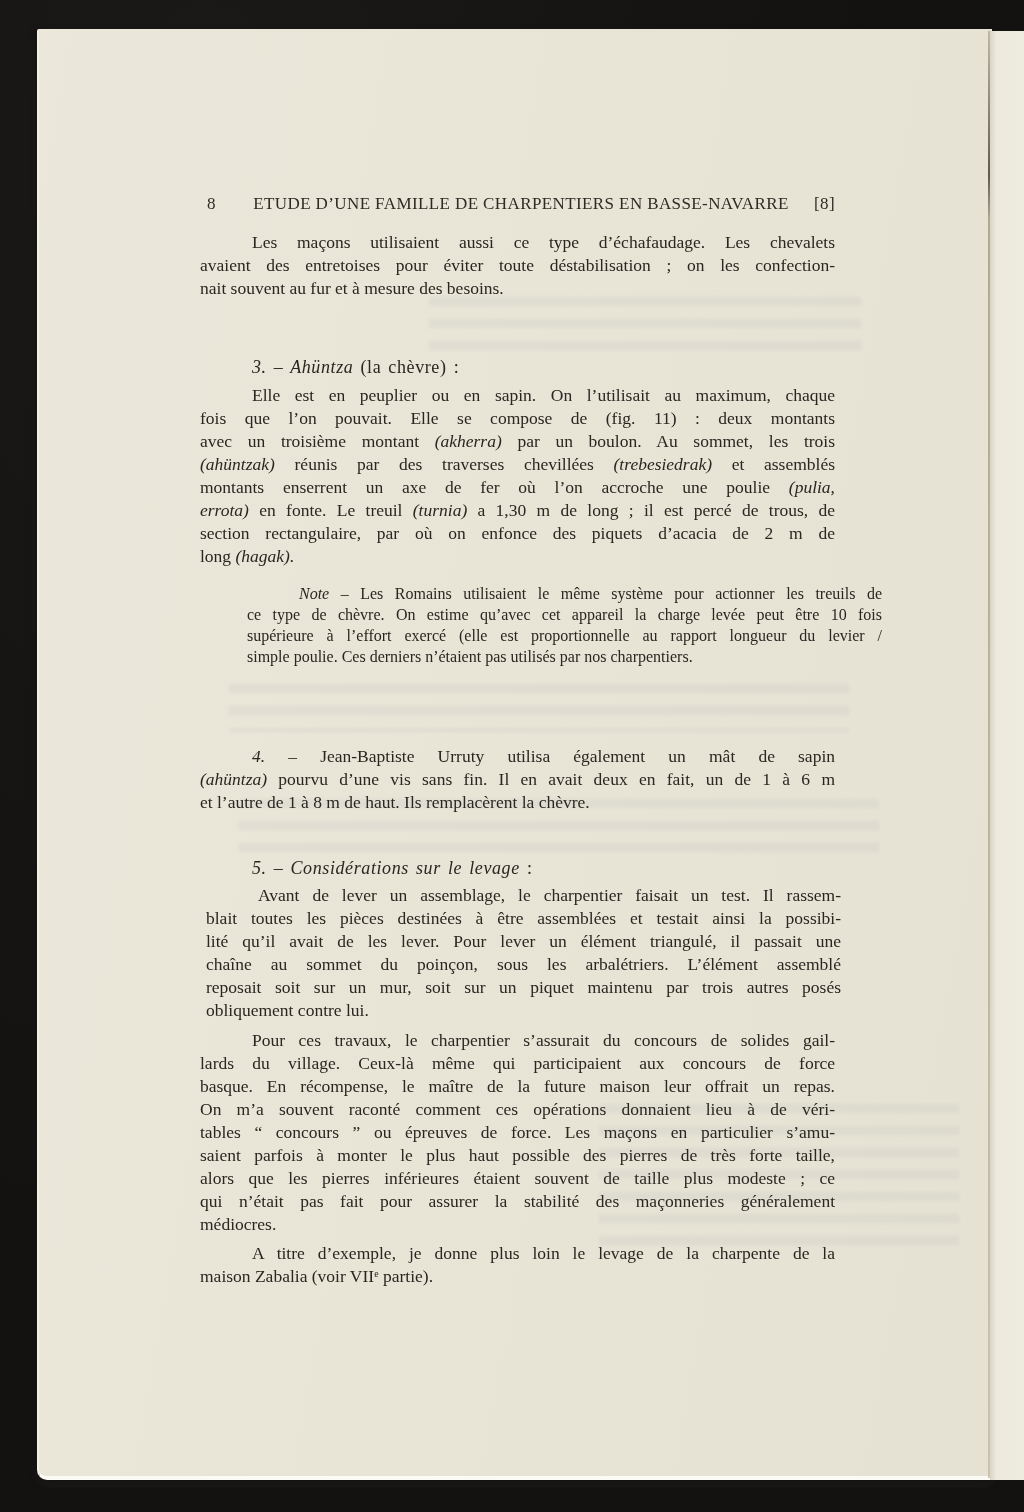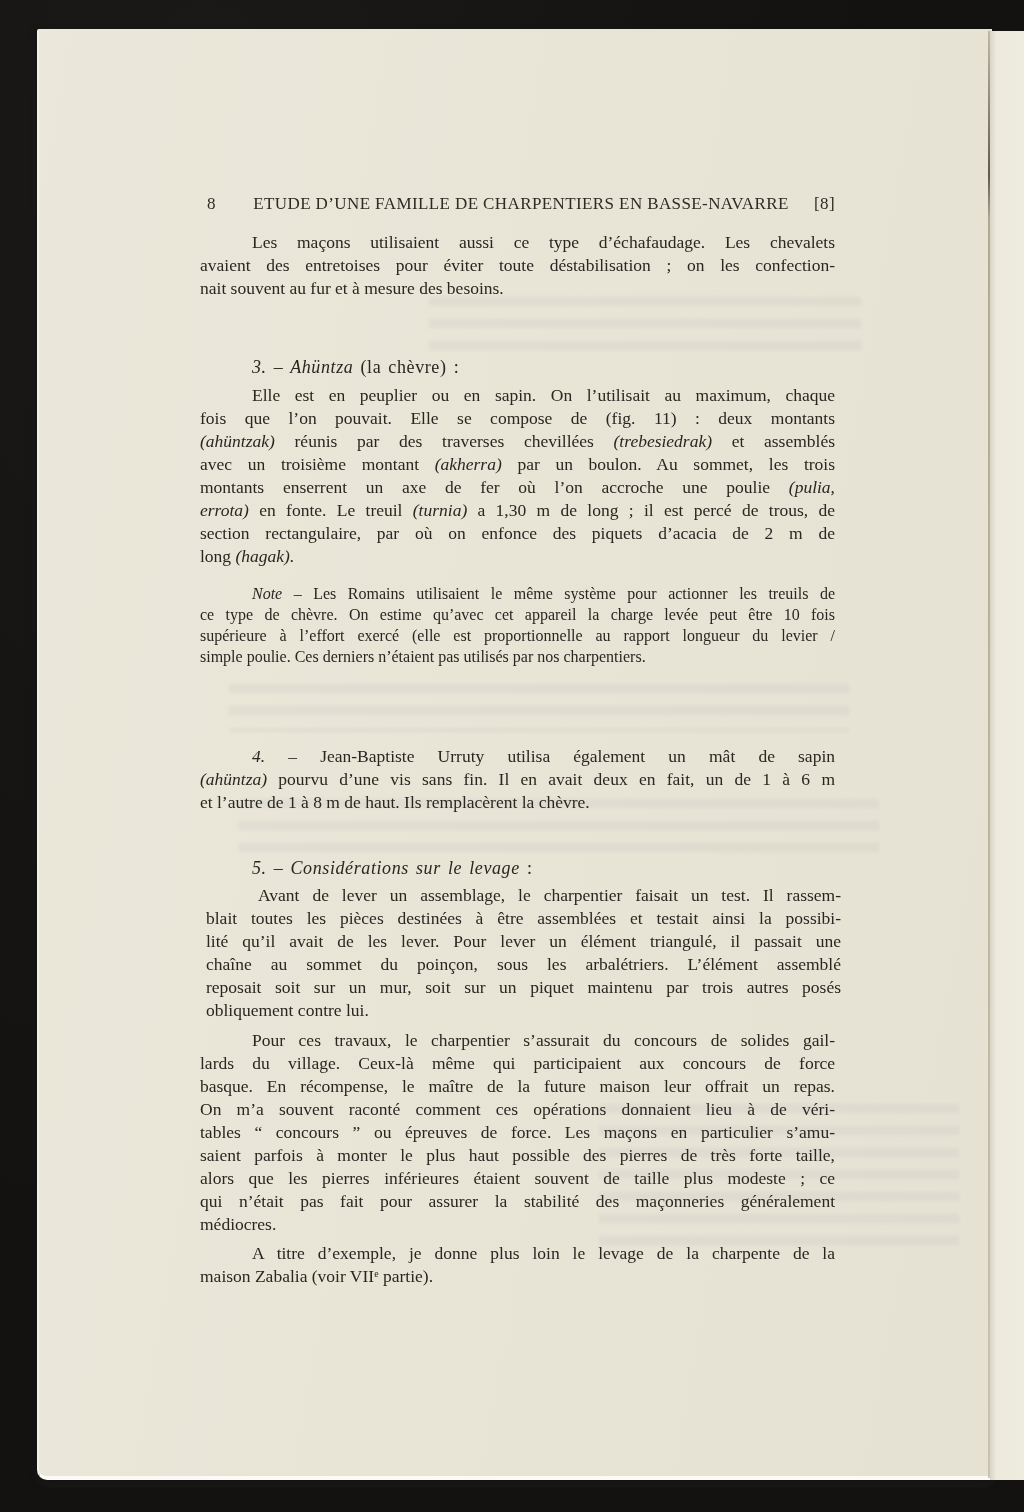--- a/index.html
+++ b/index.html
@@ -113,28 +113,28 @@
           <div class="line ind"><span>Les maçons utilisaient aussi ce type d’échafaudage. Les chevalets</span></div>
           <div class="line"><span>avaient des entretoises pour éviter toute déstabilisation ; on les confection-</span></div>
           <div class="line end"><span>nait souvent au fur et à mesure des besoins.</span></div>
         </div>
         <div class="block heading" style="top: 326px;">
           <div class="line ind end"><span class="it">3. – Ahüntza</span><span> (la chèvre) :</span></div>
         </div>
         <div class="block body" style="top: 355px;">
           <div class="line ind"><span>Elle est en peuplier ou en sapin. On l’utilisait au maximum, chaque</span></div>
           <div class="line"><span>fois que l’on pouvait. Elle se compose de (fig. 11) : deux montants</span></div>
+          <div class="line"><span>avec un troisième montant </span><span class="it">(akherra)</span><span> par un boulon. Au sommet, les trois</span></div>
           <div class="line"><span class="it">(ahüntzak)</span><span> réunis par des traverses chevillées </span><span class="it">(trebesiedrak)</span><span> et assemblés</span></div>
-          <div class="line"><span>avec un troisième montant </span><span class="it">(akherra)</span><span> par un boulon. Au sommet, les trois</span></div>
           <div class="line"><span>montants enserrent un axe de fer où l’on accroche une poulie </span><span class="it">(pulia,</span></div>
           <div class="line"><span class="it">errota)</span><span> en fonte. Le treuil </span><span class="it">(turnia)</span><span> a 1,30 m de long ; il est percé de trous, de</span></div>
           <div class="line"><span>section rectangulaire, par où on enfonce des piquets d’acacia de 2 m de</span></div>
           <div class="line end"><span>long </span><span class="it">(hagak).</span></div>
         </div>
-        <div class="block note" style="top: 554px;">
+        <div class="block note" style="top: 554px; margin-left: 47px;">
           <div class="line ind"><span class="it">Note</span><span> – Les Romains utilisaient le même système pour actionner les treuils de</span></div>
           <div class="line"><span>ce type de chèvre. On estime qu’avec cet appareil la charge levée peut être 10 fois</span></div>
           <div class="line"><span>supérieure à l’effort exercé (elle est proportionnelle au rapport longueur du levier /</span></div>
           <div class="line end"><span>simple poulie. Ces derniers n’étaient pas utilisés par nos charpentiers.</span></div>
         </div>
         <div class="block body" style="top: 716px;">
           <div class="line ind"><span class="it">4.</span><span> – Jean-Baptiste Urruty utilisa également un mât de sapin</span></div>
           <div class="line"><span class="it">(ahüntza)</span><span> pourvu d’une vis sans fin. Il en avait deux en fait, un de 1 à 6 m</span></div>
           <div class="line end"><span>et l’autre de 1 à 8 m de haut. Ils remplacèrent la chèvre.</span></div>
         </div>

